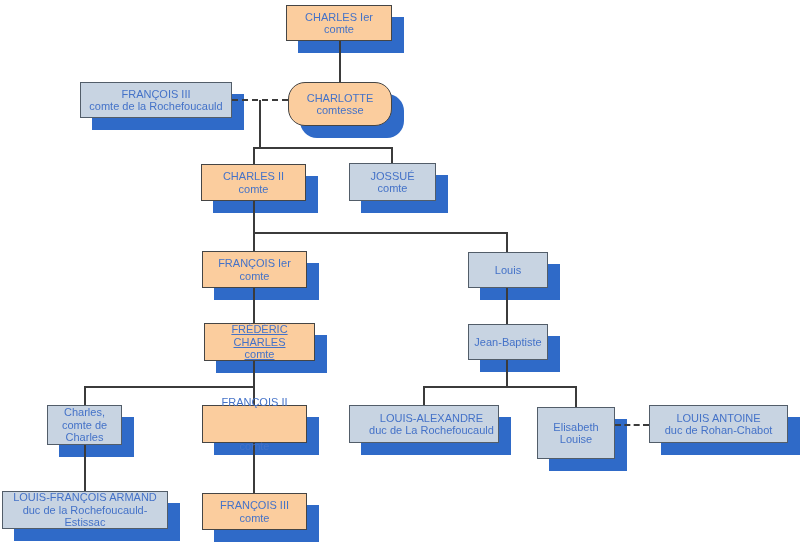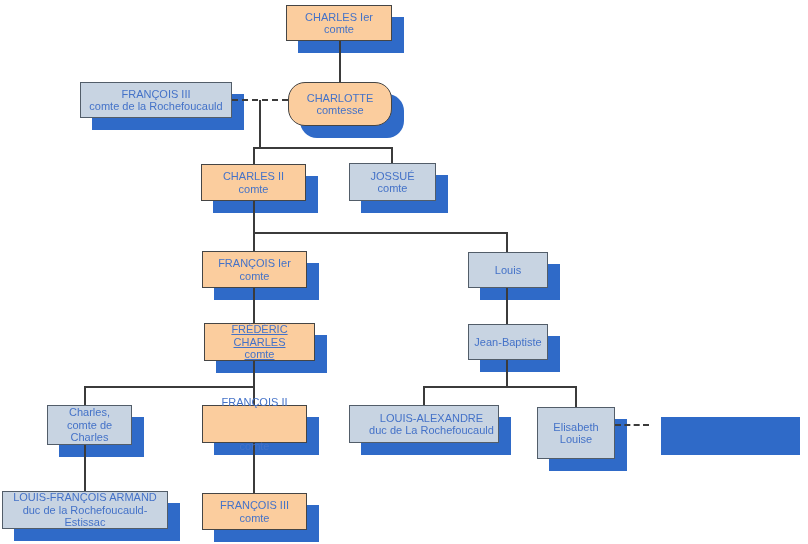--- a/index.html
+++ b/index.html
@@ -25,21 +25,21 @@
   
   .p1  { left:286px; top:5px;   width:106px; height:36px; }
   .p2  { left:80px;  top:82px;  width:152px; height:36px; }
   .p3  { left:288px; top:82px;  width:104px; height:44px;border-radius:17px; }
   .p4  { left:201px; top:164px; width:105px; height:37px; }
   .p5  { left:349px; top:163px; width:87px;  height:38px; }
   .p6  { left:202px; top:251px; width:105px; height:37px; }
   .p7  { left:468px; top:252px; width:80px;  height:36px; }
   .p8  { left:204px; top:323px; width:111px; height:38px;text-decoration:underline; }
   .p9  { left:468px; top:324px; width:80px;  height:36px; }
-  .p10 { left:47px;  top:405px; width:85px;  height:40px; }
+  .p10 { left:47px;  top:405px; width:75px;  height:40px; }
   .p11 { left:202px; top:405px; width:105px; height:38px;gap:32px; }
   .p12 { left:349px; top:405px; width:150px; height:38px;padding-left:15px; }
   .p13 { left:537px; top:407px; width:78px;  height:52px; }
   .p14 { left:649px; top:405px; width:139px; height:38px; }
   .p15 { left:2px;   top:491px; width:166px; height:38px; }
   .p16 { left:202px; top:493px; width:105px; height:37px; }
   
   .c1  { left:339px; top:41px;  height:41px; }
   .c2  { left:232px; top:99px;  width:56px; }
   .c3  { left:259px; top:100px; height:47px; }
@@ -165,20 +165,24 @@
   <div class="node blue p12">
     <span>LOUIS-ALEXANDRE</span>
     <span>duc de La Rochefoucauld</span>
   </div>
 
   <div class="node blue p13">
     <span>Elisabeth</span>
     <span>Louise</span>
   </div>
 
+  <div class="node blue p14">
+    <span>LOUIS ANTOINE</span>
+    <span>duc de Rohan-Chabot</span>
+  </div>
 
   <div class="node blue p15">
     <span>LOUIS-FRANÇOIS ARMAND</span>
     <span>duc de la Rochefoucauld-Estissac</span>
   </div>
 
   <div class="node orange p16">
     <span>FRANÇOIS III</span>
     <span>comte</span>
   </div>

